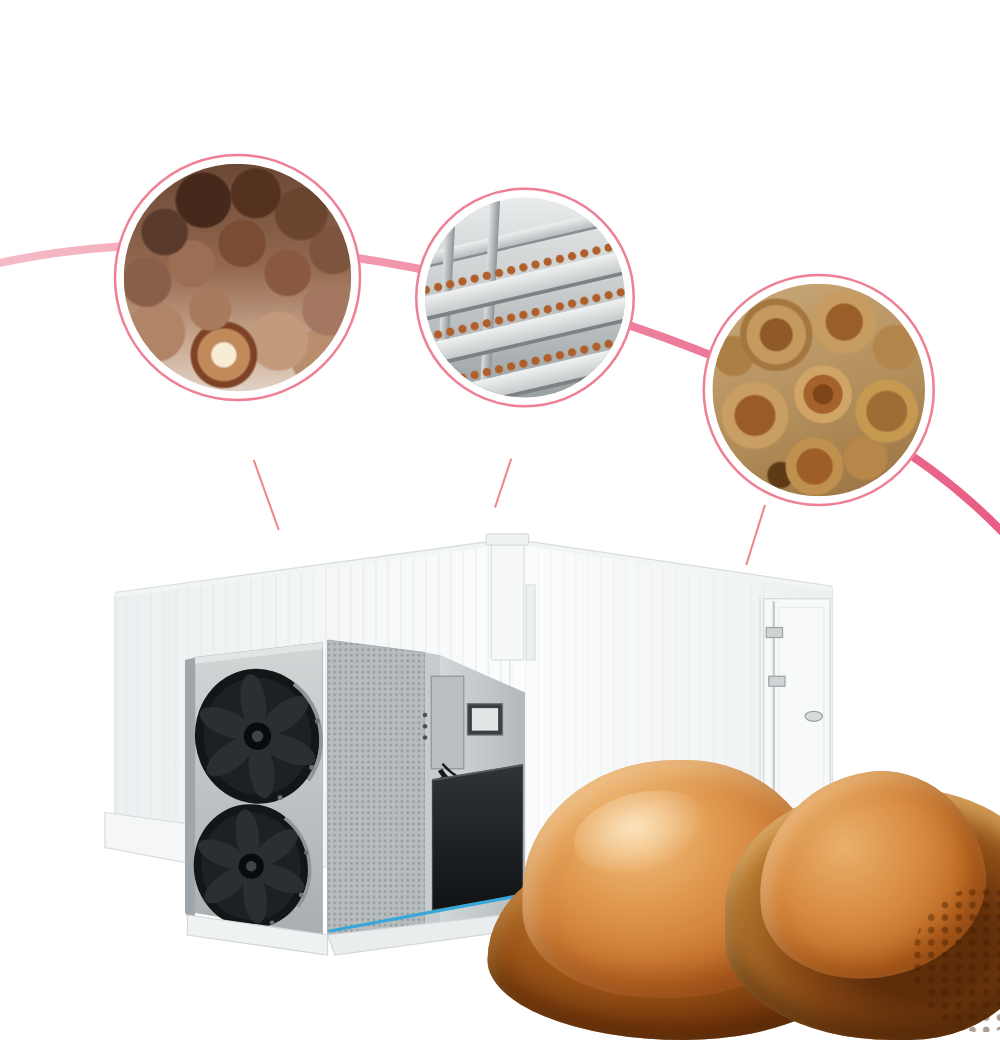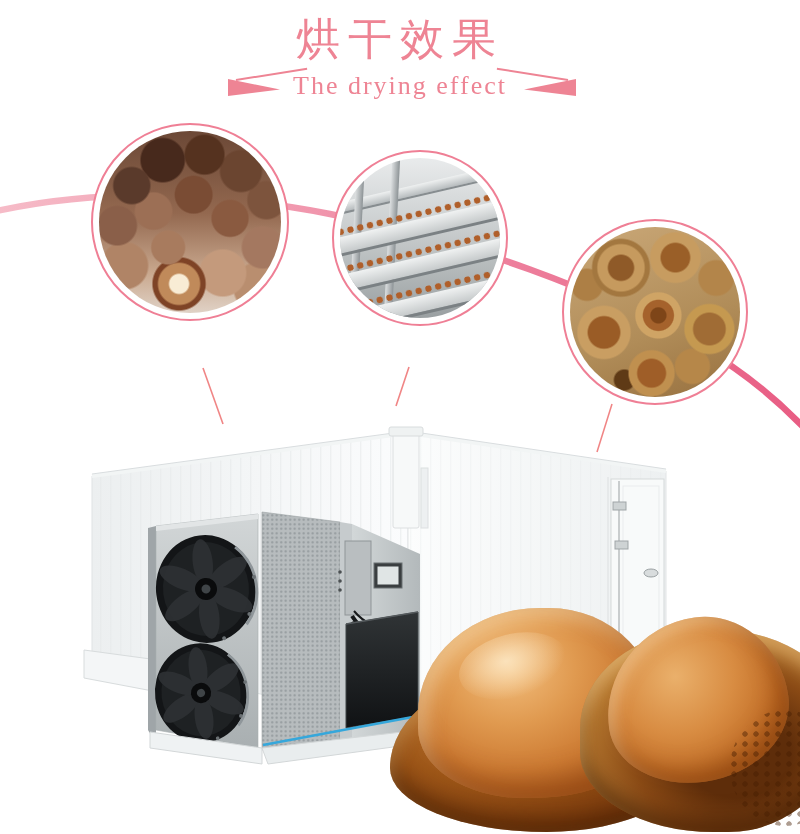--- a/index.html
+++ b/index.html
@@ -145,34 +145,20 @@
   <svg class="flow-svg" width="800" height="834" viewBox="0 0 800 834">
     <defs>
       <linearGradient id="swooshGrad" x1="0" y1="0" x2="1" y2="0">
         <stop offset="0" style="stop-color:var(--swoosh-start,#f6bcc8)"></stop>
         <stop offset="1" style="stop-color:var(--swoosh-end,#e85c83)"></stop>
       </linearGradient>
     </defs>
     <path d="M -8 212 C 90 190, 200 189, 330 214 C 470 241, 600 291, 700 346 C 746 373, 781 403, 808 432" fill="none" stroke="url(#swooshGrad)" stroke-width="6.5" stroke-linecap="round"></path>
   </svg>
 
-  <div class="hdr">
-    <h1>烘干效果</h1>
-    <div class="sub-row">
-      <span class="deco left">
-        <span class="ln"></span>
-        <span class="tri"></span>
-      </span>
-      <h2>The drying effect</h2>
-      <span class="deco right">
-        <span class="ln"></span>
-        <span class="tri"></span>
-      </span>
-    </div>
-  </div>
 
   <svg class="machine-svg" width="800" height="834" viewBox="0 0 800 834">
     <defs>
       <linearGradient id="wallL" x1="0" y1="0" x2="1" y2="0">
         <stop offset="0" stop-color="#eceff0"></stop>
           <stop offset="1" stop-color="#fbfcfd"></stop>
       </linearGradient>
       <linearGradient id="wallR" x1="0" y1="0" x2="1" y2="0">
         <stop offset="0" stop-color="#fcfdfd"></stop>
           <stop offset="1" stop-color="#edf0f1"></stop>

